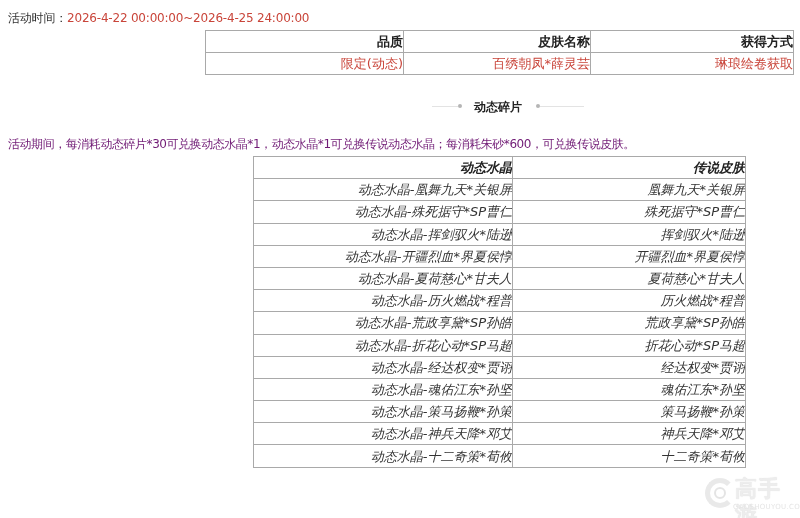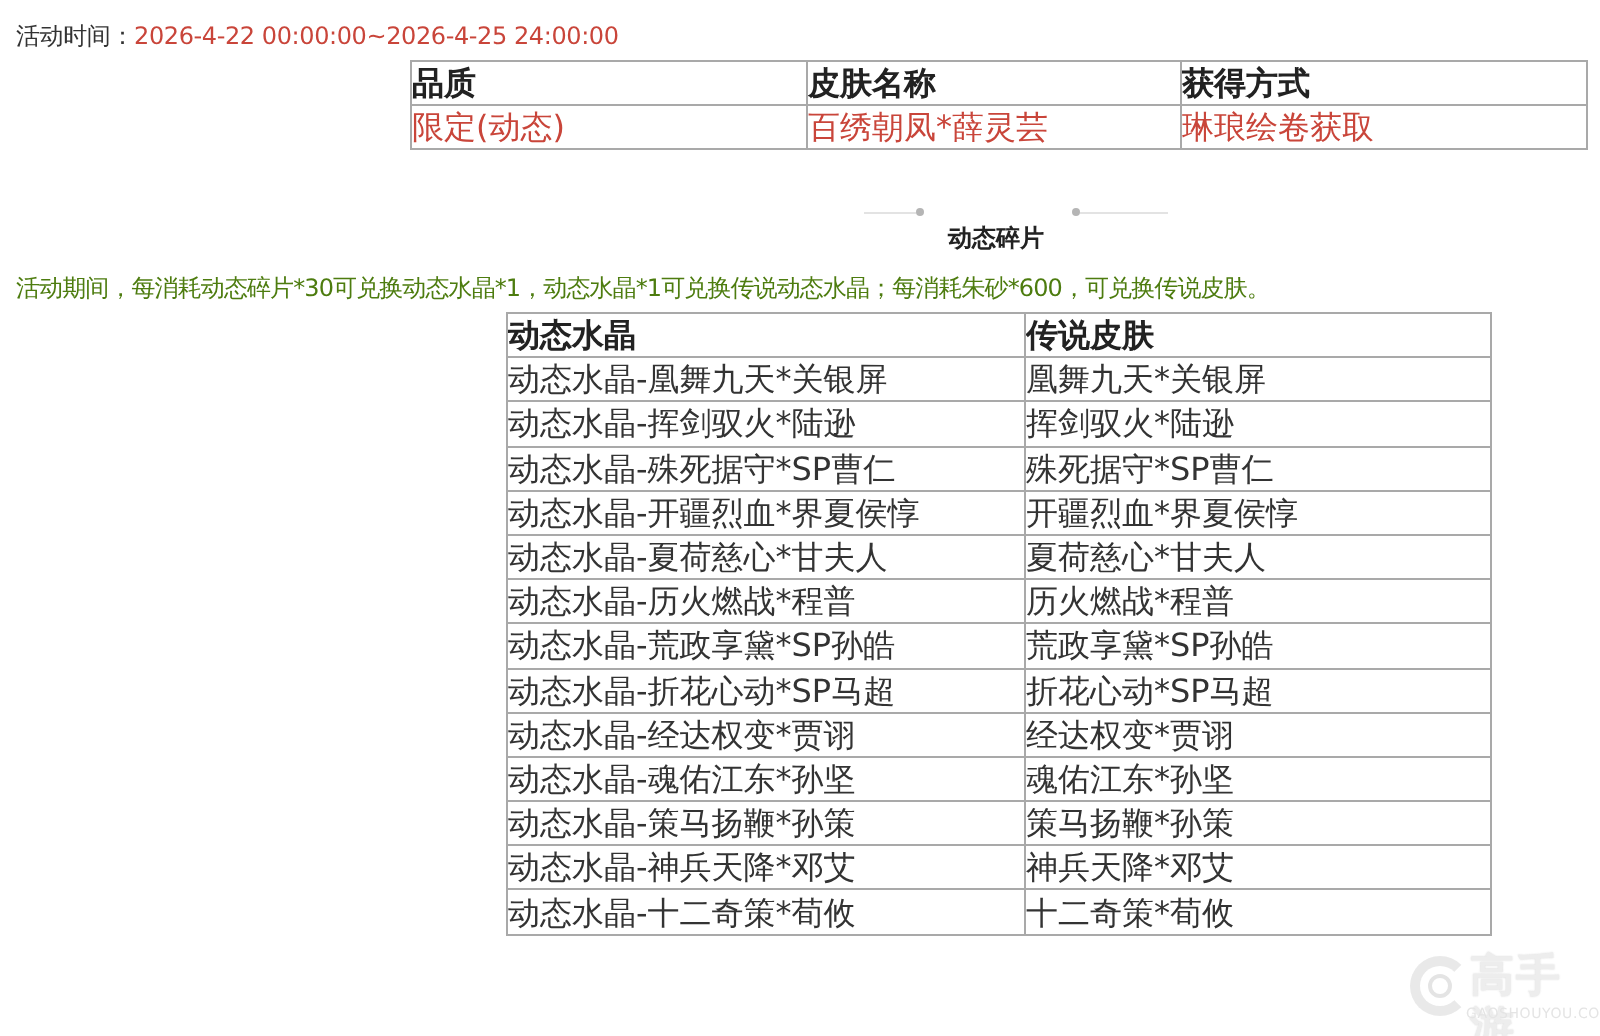--- a/index.html
+++ b/index.html
@@ -5,38 +5,38 @@
   html, body { margin: 0; padding: 0; }
   body {
     width: 800px; height: 518px; background: #ffffff; position: relative; overflow: hidden;
     font-family: "DejaVu Sans", "Liberation Sans", sans-serif; font-size: 12px; color: #333333;
   }
   .activity-time { position: absolute; left: 8px; top: 10px; font-size: 12px; line-height: 16px; white-space: nowrap; letter-spacing: -0.2px; }
   .activity-time .label { color: #333; }
   .activity-time .value { color: #c9453a; }
 
   table { border-collapse: collapse; table-layout: fixed; }
-  td, th { border: 1px solid #a9a9a9; text-align: left; padding: 0; font-size: 16px; white-space: nowrap; overflow: hidden; margin-top: 48px; }
+  td, th { border: 1px solid #a9a9a9; text-align: right; padding: 0; font-size: 13px; white-space: nowrap; overflow: hidden; margin-top: 48px; }
   th { font-weight: bold; color: #222; }
 
   .top-table { position: absolute; left: 205px; top: 30px; width: 588px; }
   .top-table th, .top-table td { height: 21px; line-height: 21px; }
   .top-table td { color: #c9453a; }
 
   .section-title { position: absolute; left: 0; top: 98px; width: 800px; height: 18px; }
   .section-title .line-left { position: absolute; left: 432px; top: 8px; width: 26px; height: 1px; background: #e3e3e3; }
   .section-title .dot-left { position: absolute; left: 458px; top: 6px; width: 4px; height: 4px; border-radius: 50%; background: #b5b5b5; }
   .section-title .line-right { position: absolute; left: 540px; top: 8px; width: 44px; height: 1px; background: #e3e3e3; }
   .section-title .dot-right { position: absolute; left: 536px; top: 6px; width: 4px; height: 4px; border-radius: 50%; background: #b5b5b5; }
-  .section-title .text { position: absolute; left: 474px; top: 12px; font-weight: bold; font-size: 12px; line-height: 18px; color: #222; }
+  .section-title .text { position: absolute; left: 474px; top: 0; font-weight: bold; font-size: 12px; line-height: 18px; color: #222; }
 
-  .desc { position: absolute; left: 8px; top: 136px; font-size: 12px; line-height: 16px; color: #4d7c0f; white-space: nowrap; letter-spacing: -0.45px; }
+  .desc { position: absolute; left: 8px; top: 136px; font-size: 12px; line-height: 16px; color: #701a75; white-space: nowrap; letter-spacing: -0.45px; }
 
   .main-table { position: absolute; left: 253px; top: 156px; width: 492px; }
-  .main-table th, .main-table td { height: 21.2px; line-height: 21px; }
+  .main-table th, .main-table td { height: 21.2px; line-height: 21px; font-style: italic; }
   .main-table col.c1 { width: 259px; }
   .main-table col.c2 { width: 233px; }
 
   .watermark { position: absolute; left: 705px; top: 472px; width: 95px; height: 46px; opacity: 0.85; }
   .watermark .logo-g { position: absolute; left: 0; top: 6px; width: 30px; height: 30px; border: 5px solid #e6e6e6; border-right-color: transparent; border-radius: 50%; box-sizing: border-box; }
   .watermark .logo-c { position: absolute; left: 9px; top: 15px; width: 12px; height: 12px; border: 2px solid #e0e0e0; border-radius: 50%; box-sizing: border-box; }
   .watermark .brand { position: absolute; left: 30px; top: 4px; font-size: 22px; line-height: 26px; color: #ebebeb; font-weight: bold; letter-spacing: 1px; text-shadow: 0 0 1px #d0d0d0; }
   .watermark .domain { position: absolute; left: 28px; top: 31px; font-size: 7px; color: #e0e0e0; letter-spacing: 0.3px; }
 </style>
 </head>
@@ -86,26 +86,26 @@
       <th>动态水晶</th>
       <th>传说皮肤</th>
     </tr>
   </thead>
   <tbody>
     <tr>
         <td>动态水晶-凰舞九天*关银屏</td>
         <td>凰舞九天*关银屏</td>
       </tr>
     <tr>
+        <td>动态水晶-殊死据守*SP曹仁</td>
+        <td>殊死据守*SP曹仁</td>
+      </tr>
+    <tr>
         <td>动态水晶-挥剑驭火*陆逊</td>
         <td>挥剑驭火*陆逊</td>
-      </tr>
-    <tr>
-        <td>动态水晶-殊死据守*SP曹仁</td>
-        <td>殊死据守*SP曹仁</td>
       </tr>
     <tr>
         <td>动态水晶-开疆烈血*界夏侯惇</td>
         <td>开疆烈血*界夏侯惇</td>
       </tr>
     <tr>
         <td>动态水晶-夏荷慈心*甘夫人</td>
         <td>夏荷慈心*甘夫人</td>
       </tr>
     <tr>

